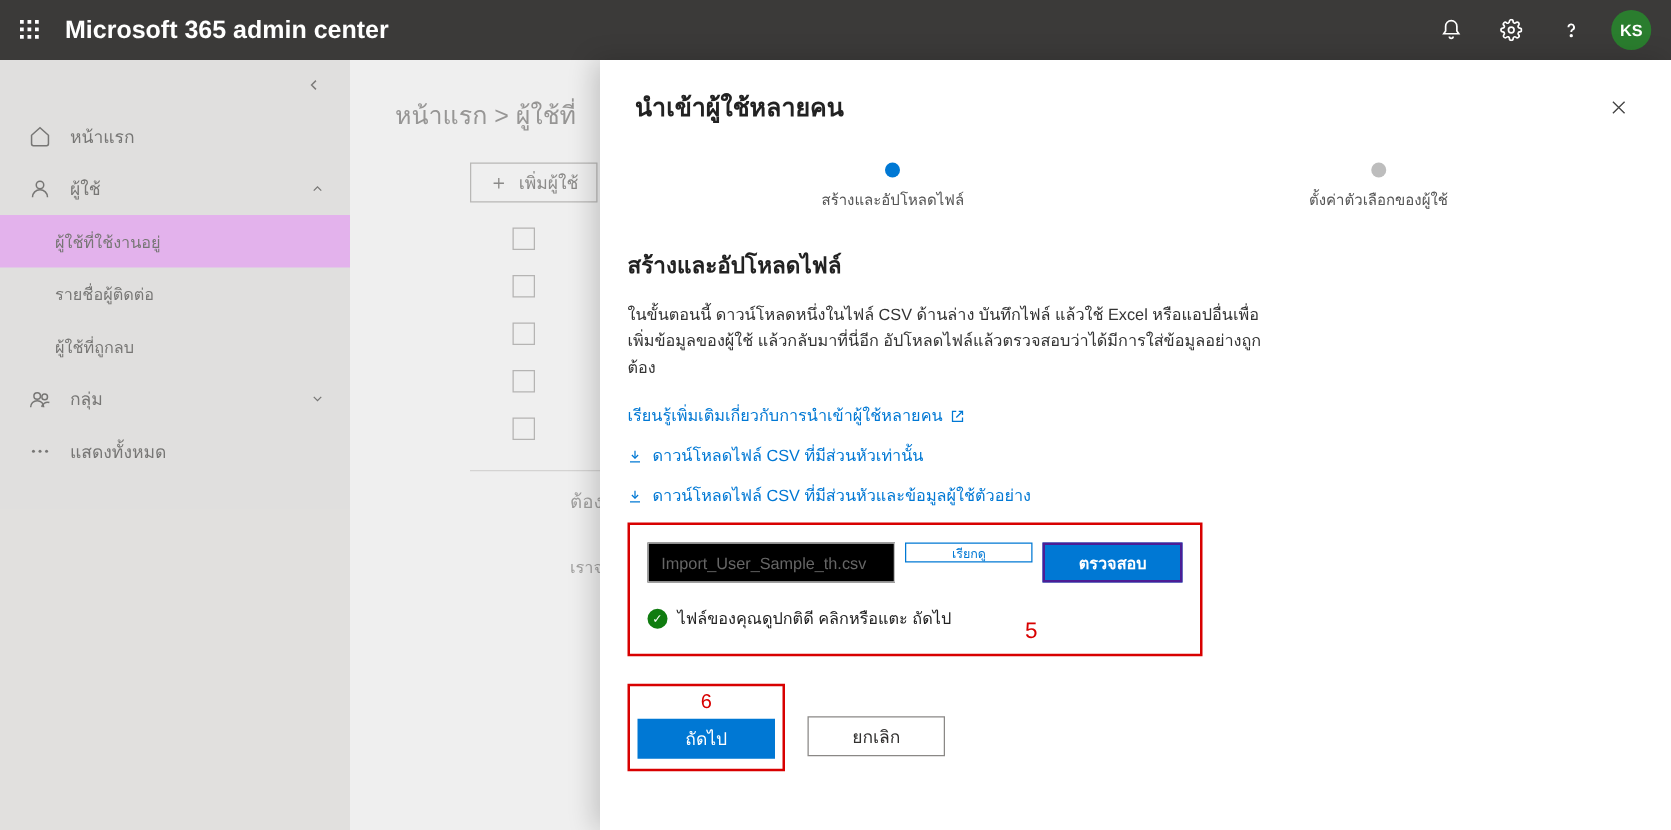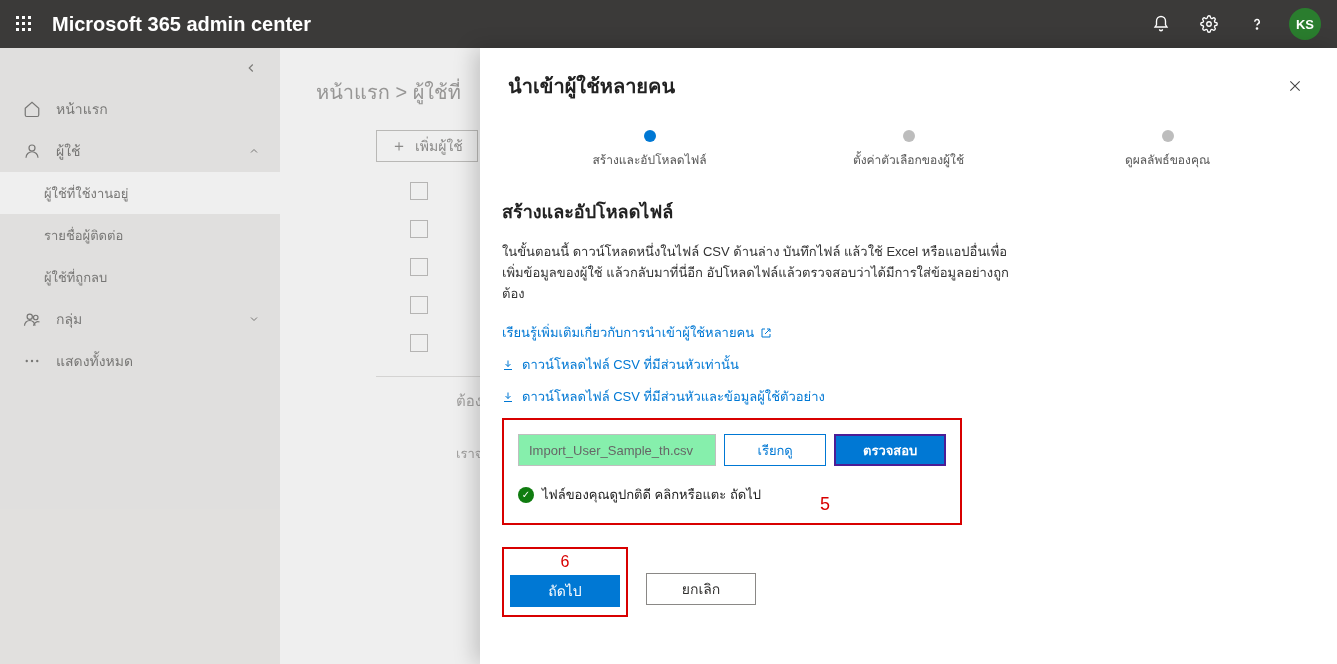--- a/index.html
+++ b/index.html
@@ -15,21 +15,21 @@
 .top-icon { width: 48px; height: 48px; display: flex; align-items: center; justify-content: center; cursor: pointer; color: #fff; }
 .avatar { width: 32px; height: 32px; border-radius: 50%; background: #2a7d2e; color: #fff; display: flex; align-items: center; justify-content: center; font-size: 13px; font-weight: 600; margin: 0 8px; }
 
 
 .sidebar { position: absolute; top: 48px; left: 0; width: 280px; bottom: 0; background: #ebeae8; }
 .sidebar-collapse { height: 40px; display: flex; align-items: center; justify-content: flex-end; padding-right: 22px; color: #605e5c; }
 .sidebar-item { display: flex; align-items: center; height: 42px; padding: 0 20px; color: #5a5957; font-size: 14px; cursor: pointer; }
 .sidebar-item .sicon { width: 24px; display: flex; justify-content: center; margin-right: 12px; }
 .sidebar-item .chev { margin-left: auto; }
 .sidebar-sub { padding-left: 44px; height: 42px; display: flex; align-items: center; font-size: 13px; color: #5a5957; cursor: pointer; }
-.sidebar-sub.active { background: #ffffff; }
+.sidebar-sub.active { background: #f0abfc; }
 .sidebar-dim { opacity: 0.82; }
 
 
 .main-area { position: absolute; left: 280px; top: 48px; right: 0; bottom: 0; padding: 20px 36px; color: #797775; }
 .breadcrumb { font-size: 20px; color: #9b9a99; margin-top: 8px; }
 .add-user-btn { margin-top: 22px; display: inline-flex; align-items: center; height: 32px; padding: 0 14px; border: 1px solid #c2c1bf; color: #8e8d8b; font-size: 14px; }
 .add-user-btn .plus { margin-right: 8px; font-size: 16px; }
 .row-cb { width: 18px; height: 18px; border: 1px solid #bdbcbb; margin-top: 20px; }
 .dim-layer { position: absolute; top: 48px; left: 0; width: 480px; bottom: 0; background: rgba(120,120,120,0.12); pointer-events: none; }
 
@@ -46,22 +46,22 @@
 .step:not(.active) .step-dot { background: #bdbdbd; }
 
 .panel-body { padding: 28px 40px 20px 22px; overflow: auto; }
 .section-title { font-size: 18px; font-weight: 600; color: #222; margin-bottom: 16px; }
 .section-desc { font-size: 13px; color: #333; line-height: 1.6; max-width: 520px; margin-bottom: 18px; }
 .link-row { display: flex; align-items: center; font-size: 13px; color: #0078d4; margin: 11px 0; cursor: pointer; }
 .link-row .dl { margin-right: 8px; }
 
 .upload-block { border: 2px solid #d80000; padding: 14px 14px 18px 14px; margin-top: 6px; position: relative; width: 460px; }
 .upload-row { display: flex; gap: 8px; align-items: stretch; }
-.file-input { flex: 1; height: 32px; border: 1px solid #bfbfbf; background: #86efac; padding: 0 10px; font-size: 13px; color: #666; }
-.browse-btn { width: 110px; height: 32px; border: 1px solid #0078d4; background: #fff; color: #0078d4; font-size: 13px; cursor: pointer; }
+.file-input { flex: 1; height: 32px; border: 1px solid #bfbfbf; background: #000000; padding: 0 10px; font-size: 13px; color: #666; }
+.browse-btn { width: 110px; height: 16px; border: 1px solid #0078d4; background: #fff; color: #0078d4; font-size: 10px; cursor: pointer; }
 .verify-btn { width: 120px; height: 32px; border: 2px solid #4c1d95; background: #0078d4; color: #fff; font-size: 13px; font-weight: 600; cursor: pointer; }
 .status-row { display: flex; align-items: center; margin-top: 18px; font-size: 13px; color: #222; }
 .ok-circle { width: 16px; height: 16px; border-radius: 50%; background: #107c10; margin-right: 8px; display: flex; align-items: center; justify-content: center; color: #fff; font-size: 10px; }
 .anno5 { position: absolute; right: 130px; bottom: 8px; color: #d80000; font-size: 18px; }
 
 .footer-block { margin-top: 22px; display: flex; align-items: flex-start; gap: 18px; }
 .next-wrap { border: 2px solid #d80000; padding: 4px 6px 8px 6px; position: relative; }
 .anno6 { color: #d80000; font-size: 16px; text-align: center; margin-bottom: 4px; }
 .next-btn { width: 110px; height: 32px; background: #0078d4; color: #fff; border: none; font-size: 14px; cursor: pointer; }
 .cancel-btn { width: 110px; height: 32px; background: #fff; border: 1px solid #8a8886; color: #323130; font-size: 14px; cursor: pointer; margin-top: 26px; }
@@ -211,24 +211,20 @@
   </div>
 
   <div class="steps">
     <div class="step active">
       <div class="step-dot"></div>
       <div>สร้างและอัปโหลดไฟล์</div>
     </div>
     <div class="step">
       <div class="step-dot"></div>
       <div>ตั้งค่าตัวเลือกของผู้ใช้</div>
-    </div>
-    <div class="step">
-      <div class="step-dot"></div>
-      <div>ดูผลลัพธ์ของคุณ</div>
     </div>
   </div>
 
   <div class="panel-body">
     <div class="section-title">สร้างและอัปโหลดไฟล์</div>
     <div class="section-desc">ในขั้นตอนนี้ ดาวน์โหลดหนึ่งในไฟล์ CSV ด้านล่าง บันทึกไฟล์ แล้วใช้ Excel หรือแอปอื่นเพื่อเพิ่มข้อมูลของผู้ใช้ แล้วกลับมาที่นี่อีก อัปโหลดไฟล์แล้วตรวจสอบว่าได้มีการใส่ข้อมูลอย่างถูกต้อง</div>
 
     <div class="link-row">
       <span>เรียนรู้เพิ่มเติมเกี่ยวกับการนำเข้าผู้ใช้หลายคน</span>
       <span style="margin-left:6px;">

